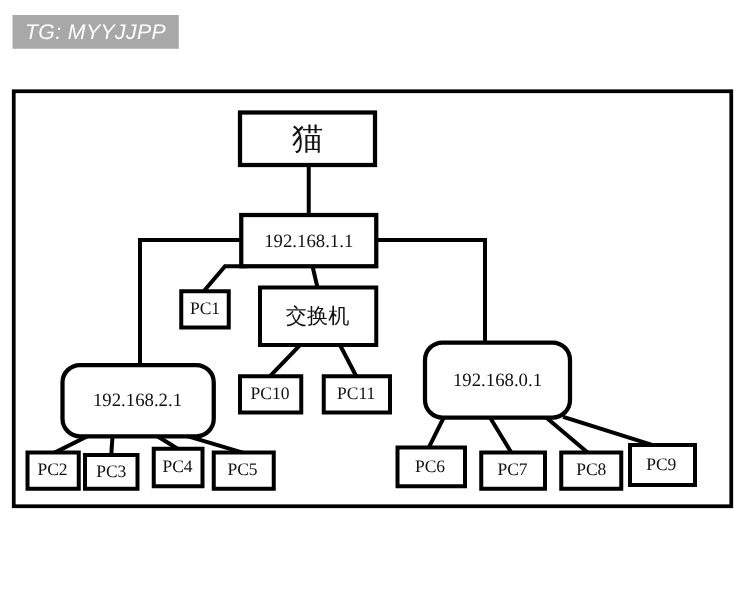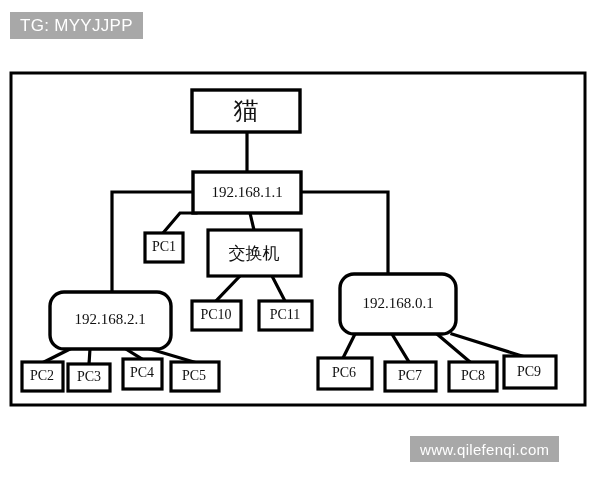--- a/index.html
+++ b/index.html
@@ -14,20 +14,21 @@
 
   .banner{
     position:absolute;
     background:#a8a8a8;
     color:#ffffff;
     display:flex;align-items:center;
     padding:0 10px;
     box-sizing:border-box;
     font-weight:400;
     letter-spacing:0.3px;
+    font-style:italic;
   }
   #tg-banner{left:10px;top:12px;height:27px;font-size:17px;}
   #watermark{left:410px;top:436px;height:26px;font-size:15px;}
 
   svg{position:absolute;left:0;top:0;}
 
   .node-label{
     font-family:"Liberation Serif","DejaVu Serif",serif;
     fill:#111;
     text-anchor:middle;
@@ -153,15 +154,14 @@
       </g>
 
       <g>
         <rect x="504" y="356" width="52" height="32" fill="#fff" stroke="#000" stroke-width="3.2"></rect>
         <text class="node-label" x="529" y="373" font-size="14">PC9</text>
       </g>
 
     </g>
   </svg>
 
-  <div class="banner" id="watermark">www.qilefenqi.com</div>
 
 </div>
 
 </body></html>

